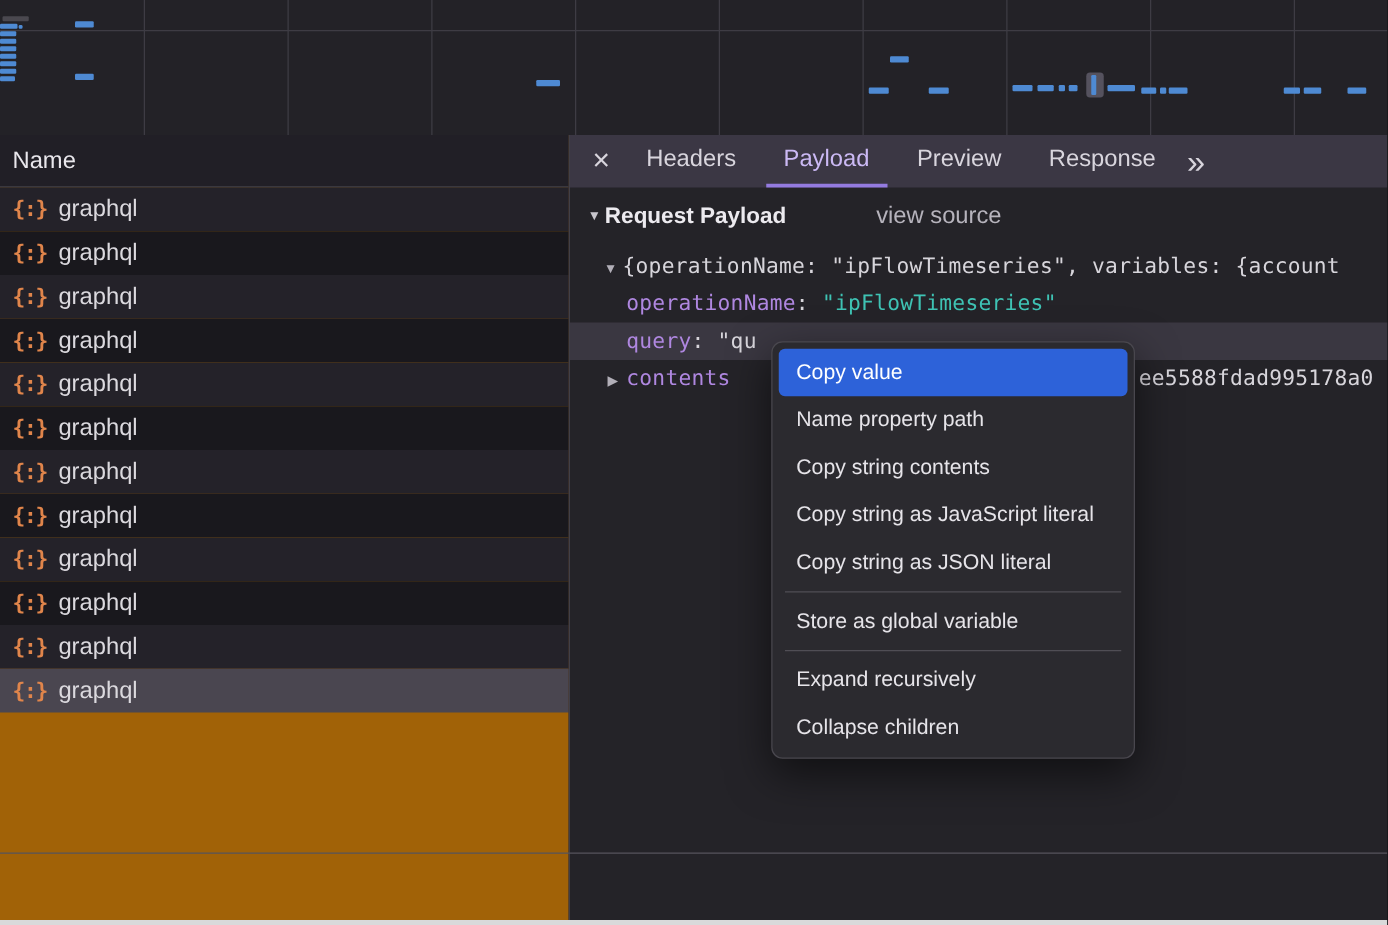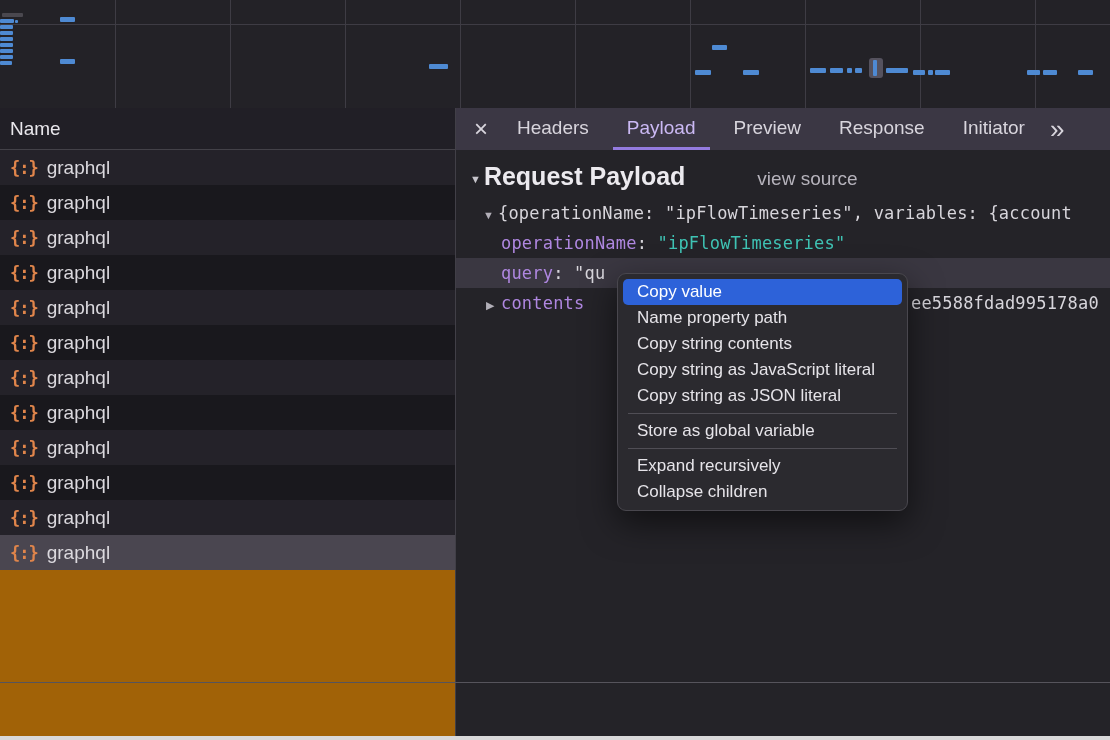--- a/index.html
+++ b/index.html
@@ -34,41 +34,41 @@
   .tab-close{width:34px;display:flex;align-items:center;justify-content:center;
     color:#d8d5dd;font-size:24px;cursor:pointer;}
   .tab{display:flex;align-items:center;padding:0 14px;margin:0 5px;color:#d8d5dd;font-size:19px;
     border-bottom:3px solid transparent;box-sizing:border-box;cursor:pointer;white-space:nowrap;}
   .tab.selected{color:#cbb9f4;border-bottom-color:#947be0;}
   .tab-overflow{display:flex;align-items:center;margin-left:6px;color:#d8d5dd;font-size:26px;cursor:pointer;}
   
   .payload{position:relative;padding-top:12px;}
   .section-head{display:flex;align-items:baseline;height:36px;padding-left:14px;color:#eceaef;}
   .twisty{color:#c7c5cc;font-size:11px;margin-right:3px;position:relative;top:-2px;}
-  .section-title{font-weight:bold;font-size:25px;color:#eceaef;}
+  .section-title{font-weight:bold;font-size:18px;color:#eceaef;}
   .view-source{margin-left:72px;font-size:19px;color:#b6b3bc;cursor:pointer;}
   .tree{font-family:"DejaVu Sans Mono",monospace;font-size:17px;letter-spacing:0.2px;color:#d7d5db;}
   .tree-line{position:relative;height:30px;line-height:30px;white-space:nowrap;overflow:hidden;width:655px;}
   .tree-line .tw{font-size:11px;color:#b2afb8;display:inline-block;width:15px;font-family:"Liberation Sans",sans-serif;}
   .indent1{padding-left:27px;}
   .indent2{padding-left:45px;}
   .indent2b{padding-left:30px;}
   .key{color:#af87e0;text-align:right;}
   .str{color:#3fc3b4;}
   .plain{color:#d7d5db;}
   .tree-line.hl{background:#3a3741;}
   .frag-right{position:absolute;left:455px;top:0;}
   
   .footer-line{position:absolute;left:0;top:682px;width:1110px;height:1px;background:#56545c;}
   .bottom-strip{position:absolute;left:0;top:736px;width:1110px;height:4px;background:#d9d9da;}
   
   .context-menu{position:absolute;left:617px;top:273px;width:291px;background:#2b2a2f;
     border:1px solid #49474e;border-radius:9px;box-shadow:0 12px 34px rgba(0,0,0,.55);
     padding:5px 0;box-sizing:border-box;z-index:10;}
-  .menu-item{height:26px;display:flex;align-items:center;padding-left:19px;
+  .menu-item{height:38px;display:flex;align-items:center;padding-left:19px;
     color:#e6e4e9;font-size:17px;cursor:pointer;white-space:nowrap;}
   .menu-item.highlighted{background:#2d62d9;color:#ffffff;margin:0 5px;padding-left:14px;border-radius:5px;}
   .menu-sep{height:1px;background:#504e55;margin:4px 10px;}
 </style>
 </head>
 <body>
 
 <div class="screen">
 
   <div class="overview" id="overview">
@@ -171,21 +171,20 @@
   </div>
 
   <div class="right-pane">
     <div class="tabs-bar">
       <div class="tab-close">×</div>
       <span id="tabs" style="display:flex;">
           <div class="tab">Headers</div>
           <div class="tab selected">Payload</div>
           <div class="tab">Preview</div>
           <div class="tab">Response</div>
-          <div class="tab">Initiator</div>
         </span>
       <div class="tab-overflow">»</div>
     </div>
 
     <div class="payload">
       <div class="section-head">
         <span class="twisty">▼</span>
         <span class="section-title">Request Payload</span>
         <span class="view-source">view source</span>
       </div>

